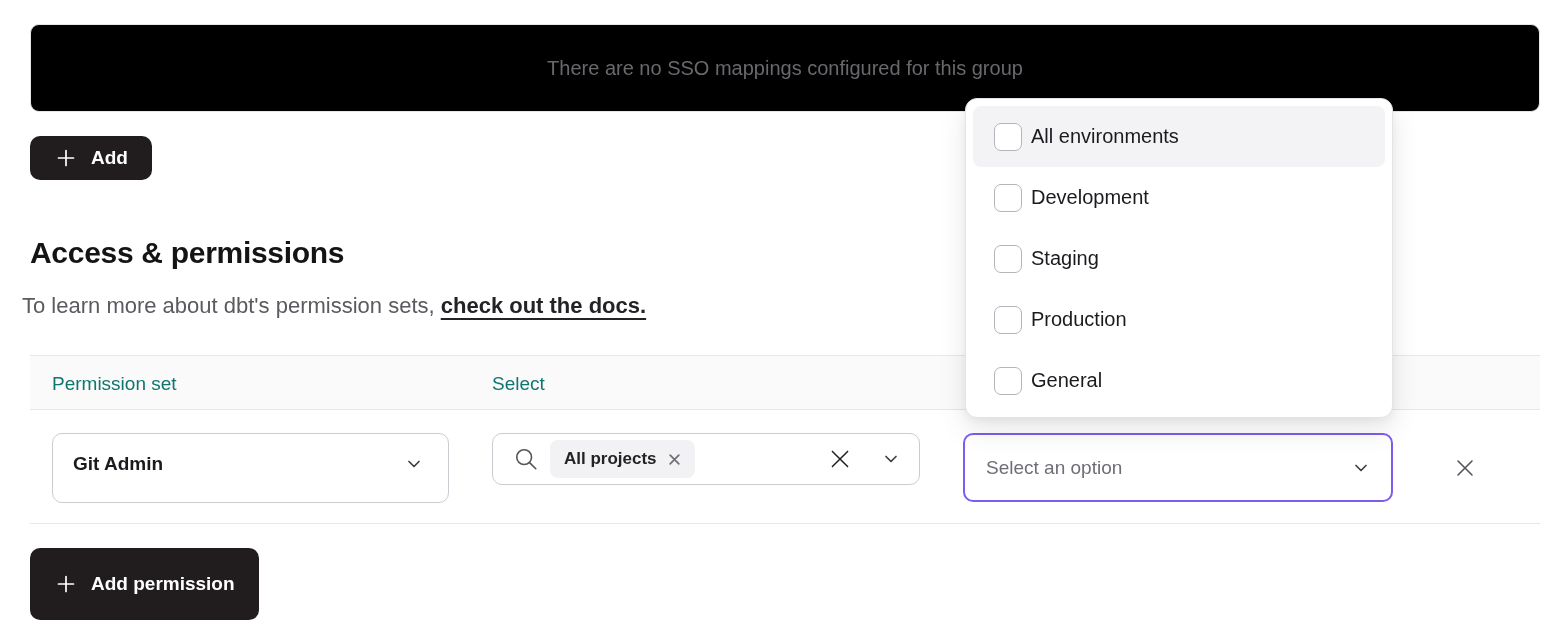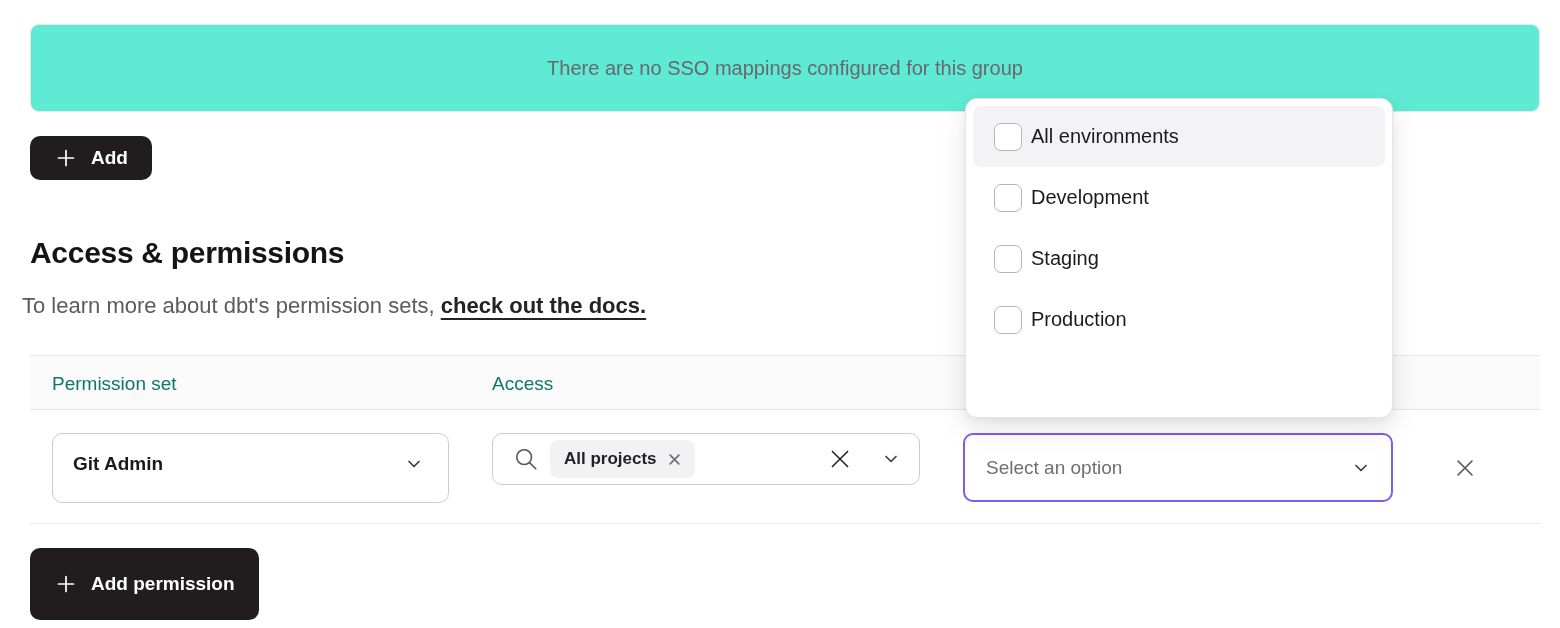--- a/index.html
+++ b/index.html
@@ -7,21 +7,21 @@
   body {
     position: relative;
     background: #ffffff;
     font-family: "Liberation Sans", sans-serif;
     color: #18181b;
     overflow: hidden;
   }
   
   .sso-box {
     position: absolute; left: 30px; top: 24px; width: 1510px; height: 88px;
-    border: 1px solid #e7e7e9; border-radius: 9px; background: #5eead4;
+    border: 1px solid #e7e7e9; border-radius: 9px; background: #000000;
     display: flex; align-items: center; justify-content: center;
   }
   .sso-box span { font-size: 20px; color: #68686d; }
 
   
   .btn-dark {
     position: absolute; display: inline-flex; align-items: center; gap: 13px;
     background: #211d1e; color: #fff; border: none; border-radius: 10px;
     font-family: "Liberation Sans", sans-serif; font-size: 19px; font-weight: 700;
     padding: 0 24px; cursor: pointer;
@@ -129,21 +129,21 @@
         </svg>
     </span>
     <span>Add</span>
   </button>
 
   <h1 class="heading">Access &amp; permissions</h1>
   <p class="subtitle"><span>To learn more about dbt's permission sets, </span><a href="#">check out the docs.</a></p>
 
   <div class="thead">
     <span class="th th-permission">Permission set</span>
-    <span class="th th-project">Access</span>
+    <span class="th th-project">Select</span>
   </div>
 
   <div class="trow"></div>
 
   <div class="select select-permission">
     <span class="val">Git Admin</span>
     <span>
       <svg width="20" height="20" viewBox="0 0 20 20" fill="none">
           <path d="M5 7.5l5 5 5-5" stroke="#3f3f46" stroke-width="1.7" stroke-linecap="round" stroke-linejoin="round"></path>
         </svg>
@@ -205,20 +205,24 @@
       <span class="dd-label">Development</span>
     </div>
     <div class="dd-item">
       <span class="checkbox"></span>
       <span class="dd-label">Staging</span>
     </div>
     <div class="dd-item">
       <span class="checkbox"></span>
       <span class="dd-label">Production</span>
     </div>
+    <div class="dd-item">
+      <span class="checkbox"></span>
+      <span class="dd-label">General</span>
+    </div>
   </div>
 
   <button class="btn-dark btn-add-permission">
     <span class="plus-ic">
       <svg width="24" height="24" viewBox="0 0 24 24" fill="none">
           <path d="M12 4.5v15M4.5 12h15" stroke="#ffffff" stroke-width="1.7" stroke-linecap="round"></path>
         </svg>
     </span>
     <span>Add permission</span>
   </button>

